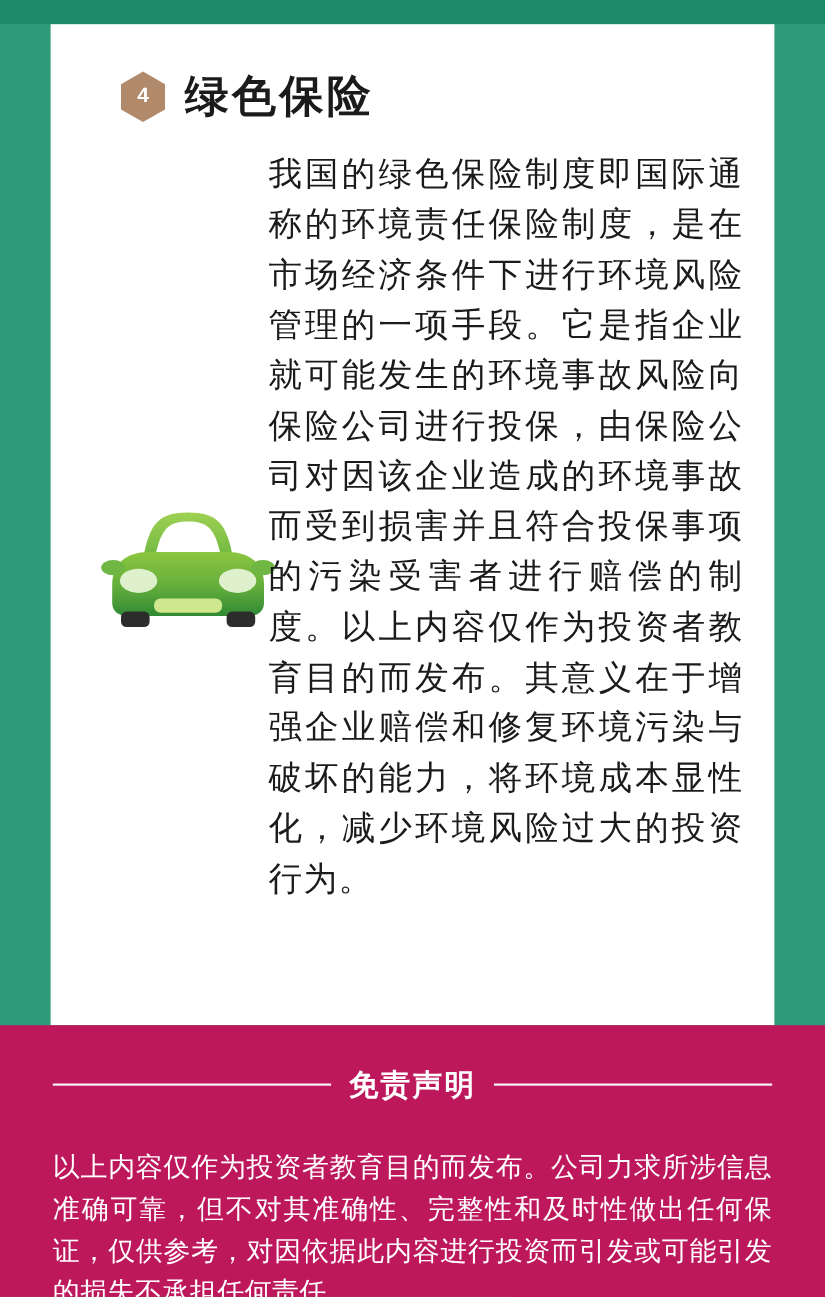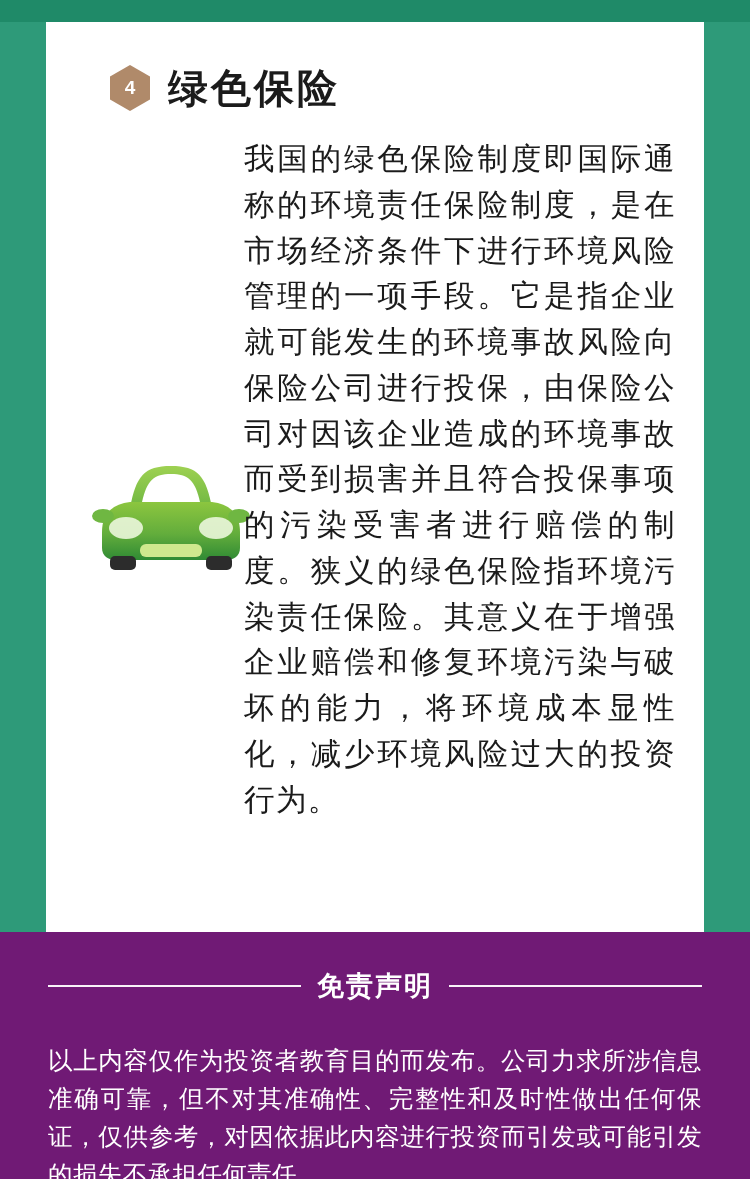--- a/index.html
+++ b/index.html
@@ -102,21 +102,21 @@
     width: 170px;
     height: 150px;
   }
   
   .disclaimer {
     position: absolute;
     left: 0;
     top: 932px;
     width: 750px;
     height: 247px;
-    background: #701a75;
+    background: #be185d;
     box-sizing: border-box;
     padding: 36px 48px 0 48px;
   }
   .disclaimer-title-row {
     display: flex;
     align-items: center;
     justify-content: center;
     gap: 16px;
   }
   .rule {
@@ -190,21 +190,21 @@
           <ellipse cx="40" cy="92" rx="17" ry="11" fill="#e8f5d8" opacity="0.92"></ellipse>
           <ellipse cx="130" cy="92" rx="17" ry="11" fill="#e8f5d8" opacity="0.92"></ellipse>
 
           <rect x="54" y="108" width="62" height="13" rx="6" fill="#cfe88e"></rect>
 
           <rect x="24" y="120" width="26" height="14" rx="5" fill="#2c2c2c"></rect>
           <rect x="120" y="120" width="26" height="14" rx="5" fill="#2c2c2c"></rect>
         </svg>
       </div>
 
-      <div class="body-text">我国的绿色保险制度即国际通称的环境责任保险制度，是在市场经济条件下进行环境风险管理的一项手段。它是指企业就可能发生的环境事故风险向保险公司进行投保，由保险公司对因该企业造成的环境事故而受到损害并且符合投保事项的污染受害者进行赔偿的制度。狭义的绿色保险指环境污染责任保险。其意义在于增强企业赔偿和修复环境污染与破坏的能力，将环境成本显性化，减少环境风险过大的投资行为。</div>
+      <div class="body-text">我国的绿色保险制度即国际通称的环境责任保险制度，是在市场经济条件下进行环境风险管理的一项手段。它是指企业就可能发生的环境事故风险向保险公司进行投保，由保险公司对因该企业造成的环境事故而受到损害并且符合投保事项的污染受害者进行赔偿的制度。以上内容仅作为投资者教育目的而发布。其意义在于增强企业赔偿和修复环境污染与破坏的能力，将环境成本显性化，减少环境风险过大的投资行为。</div>
     </div>
   </div>
 
   <div class="disclaimer">
     <div class="disclaimer-title-row">
       <div class="rule"></div>
       <div class="disclaimer-title">免责声明</div>
       <div class="rule"></div>
     </div>
     <div class="disclaimer-text">以上内容仅作为投资者教育目的而发布。公司力求所涉信息准确可靠，但不对其准确性、完整性和及时性做出任何保证，仅供参考，对因依据此内容进行投资而引发或可能引发的损失不承担任何责任。</div>

